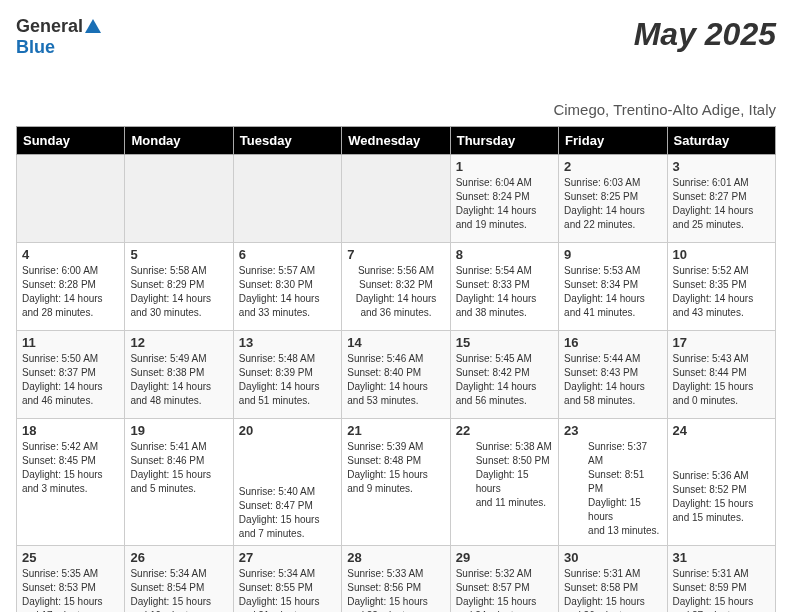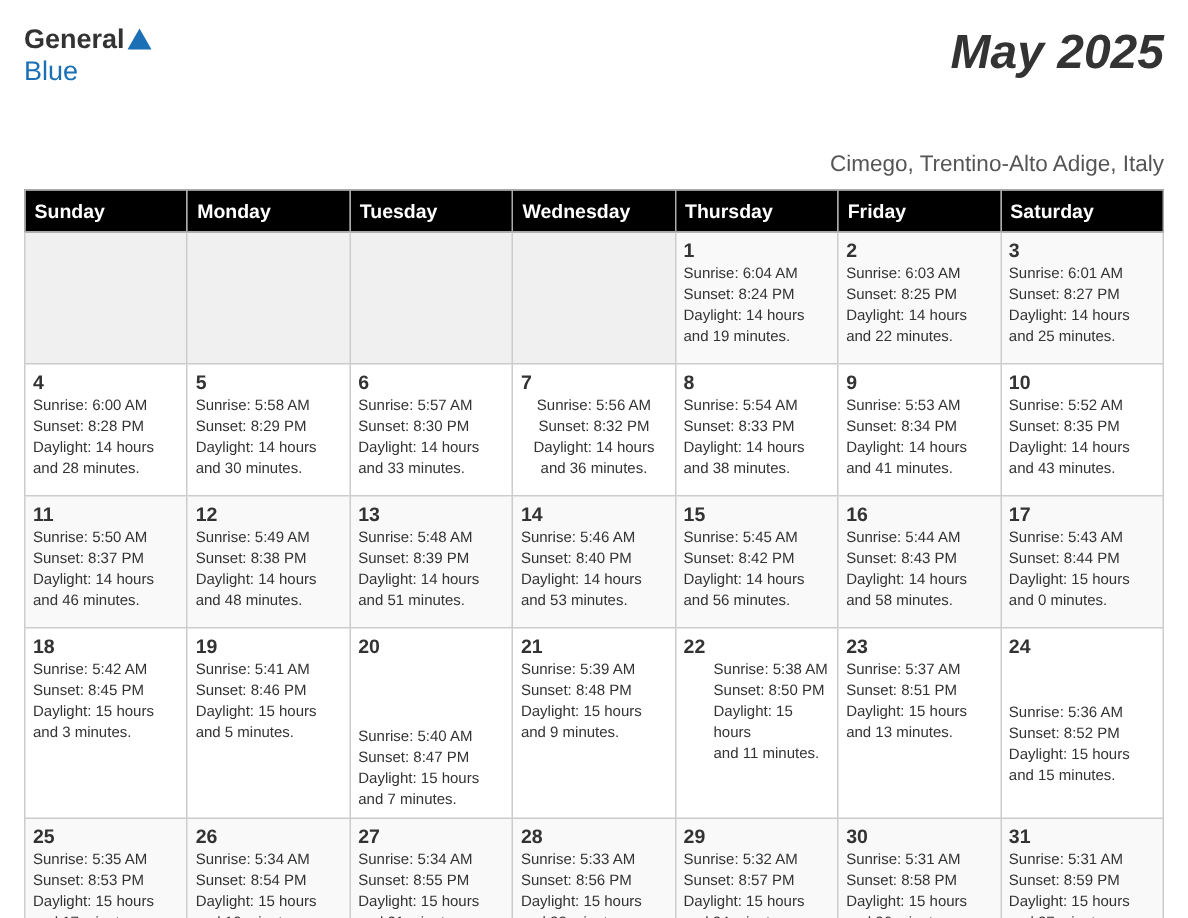--- a/index.html
+++ b/index.html
@@ -21,21 +21,21 @@
       flex-direction: column;
       align-items: flex-start;
     }
     .logo-general {
       font-size: 18px;
       font-weight: bold;
       color: #333;
     }
     .logo-blue {
       font-size: 18px;
-      font-weight: normal;
+      font-weight: bold;
       color: #1a6fb5;
     }
     .title-area {
       text-align: right;
     }
     .month-title {
       font-size: 32px;
       font-weight: bold;
       color: #333;
       font-style: italic;
@@ -278,21 +278,21 @@
         </td>
         <td>
           <span class="day-number">22</span>
           <div class="day-info" style="white-space: pre-line; margin-left: 20px;">Sunrise: 5:38 AM
 Sunset: 8:50 PM
 Daylight: 15 hours
 and 11 minutes.</div>
         </td>
         <td>
           <span class="day-number">23</span>
-          <div class="day-info" style="white-space: pre-line;">Sunrise: 5:37 AM
+          <div class="day-info" style="white-space: pre-line; margin-left: 24px;">Sunrise: 5:37 AM
 Sunset: 8:51 PM
 Daylight: 15 hours
 and 13 minutes.</div>
         </td>
         <td>
           <span class="day-number">24</span>
           <div class="day-info" style="white-space: pre-line; margin-top: 31px;">Sunrise: 5:36 AM
 Sunset: 8:52 PM
 Daylight: 15 hours
 and 15 minutes.</div>

